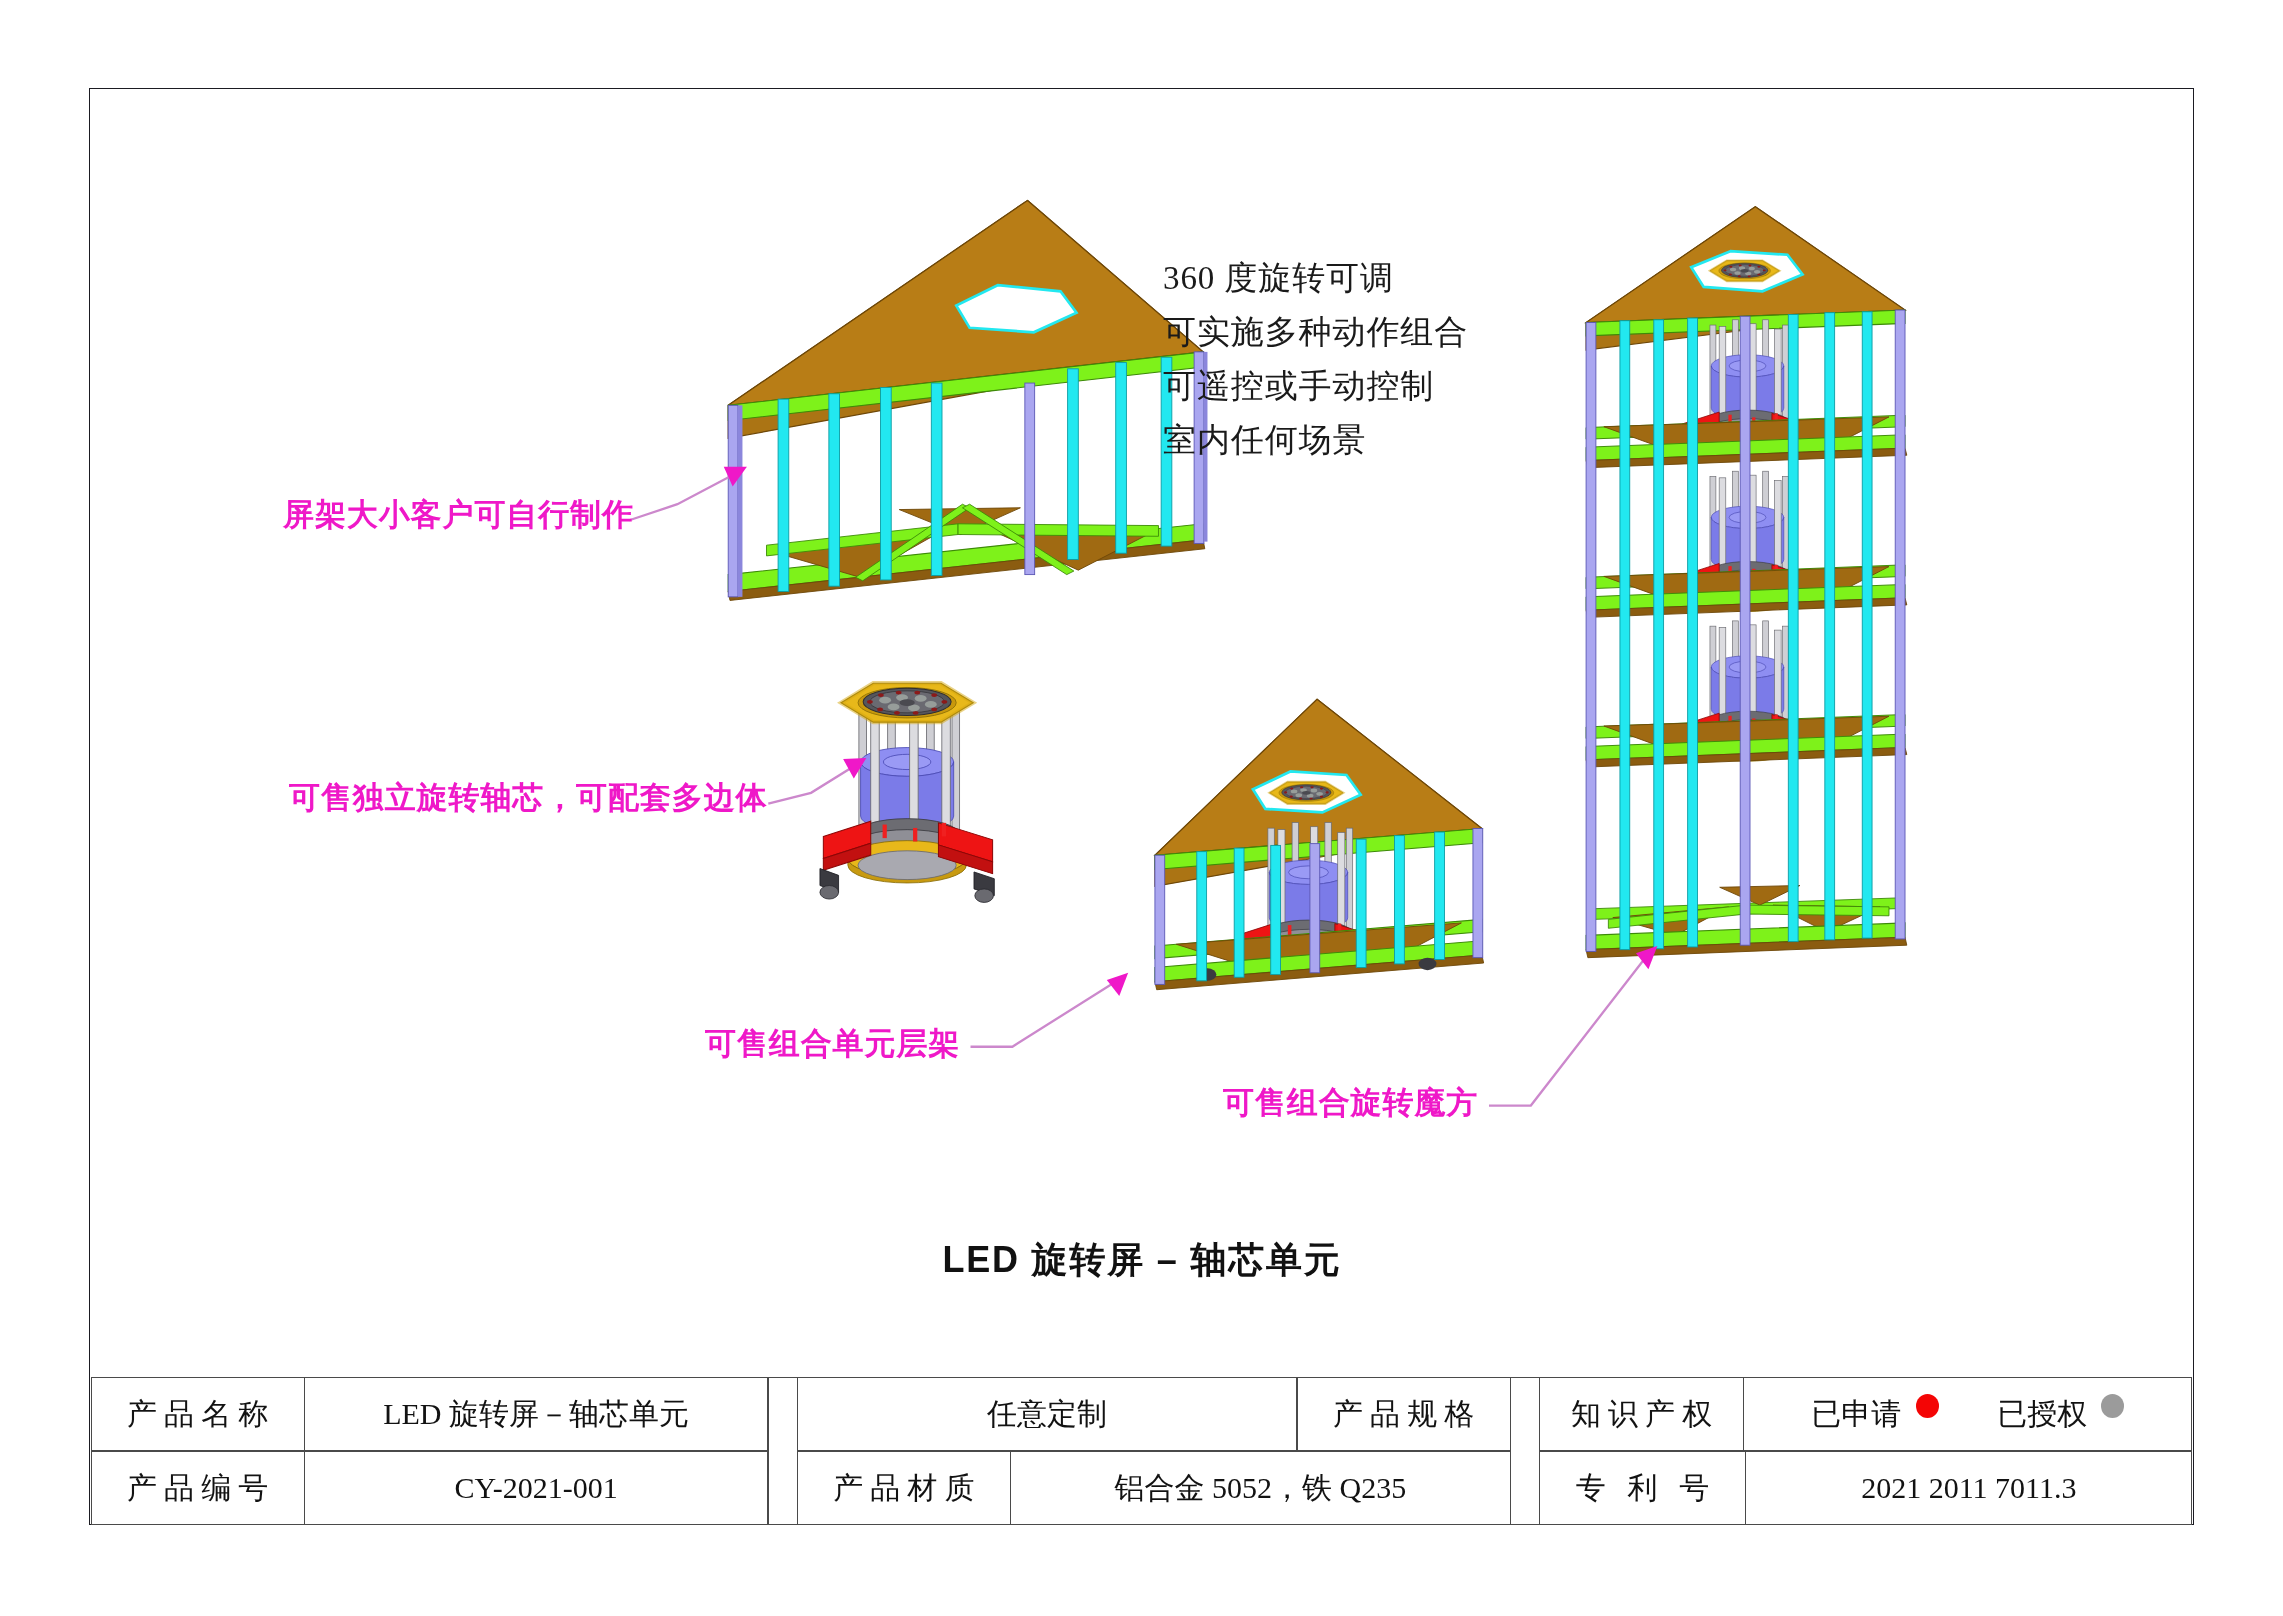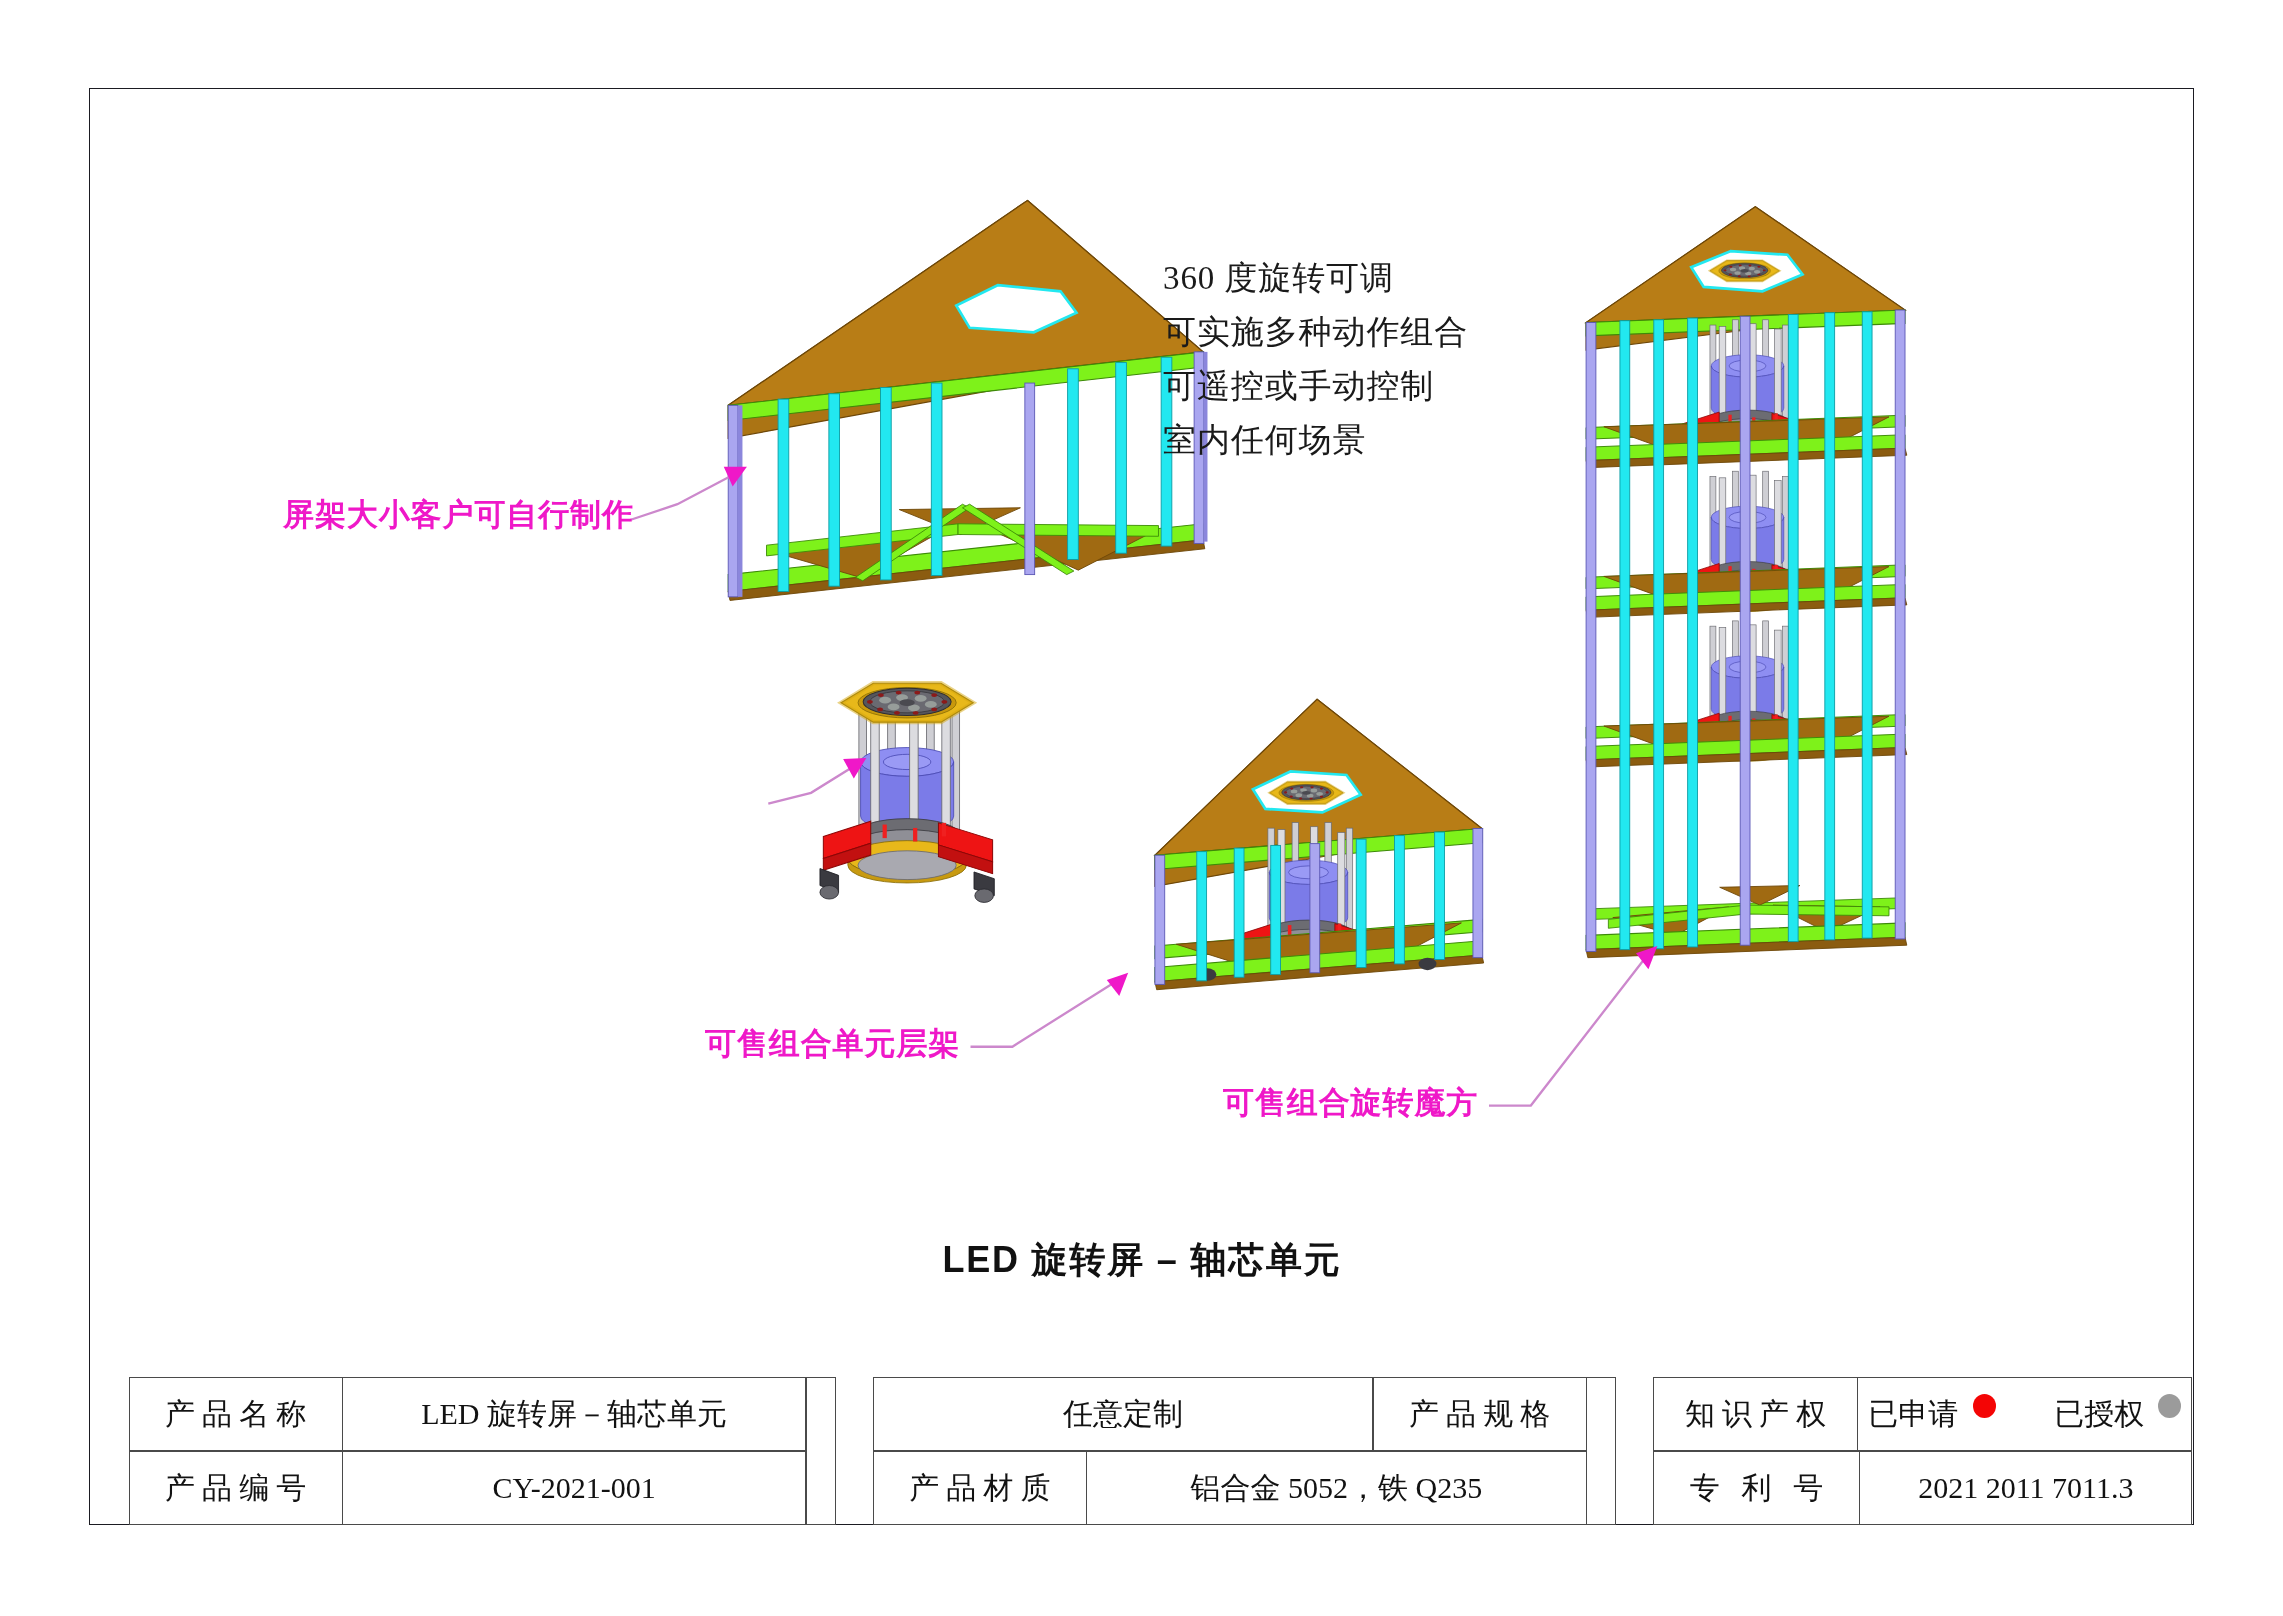--- a/index.html
+++ b/index.html
@@ -16,21 +16,21 @@
   
   .callout{position:absolute;white-space:nowrap;font-family:"Liberation Sans",sans-serif;
            font-weight:bold;font-size:31px;color:#ef18c8;letter-spacing:0.9px;}
   
   #maincaption{position:absolute;left:0;top:1236px;width:2284px;text-align:center;
        font-family:"Liberation Sans",sans-serif;font-weight:bold;font-size:36px;
        color:#111;letter-spacing:1.8px;}
   
   #titleblock{position:absolute;left:91px;top:1377px;width:2101px;height:148px;
               display:flex;align-items:stretch;}
-  .tb-sec{display:flex;flex-direction:column;padding-left:38px;}
+  .tb-sec{display:flex;flex-direction:column;}
   .tb-row{display:flex;flex:1 1 0;}
   .tb-cell{border:0.9px solid #4a4a4a;margin:-0.4px;display:flex;align-items:center;
            justify-content:center;box-sizing:border-box;font-size:30px;color:#121212;
            font-family:"Liberation Serif",serif;}
   .tb-label{letter-spacing:7.1px;padding-left:7.1px;}
   .tb-gap{width:30px;border:0.9px solid #4a4a4a;margin:-0.4px;box-sizing:border-box;}
   .ip-line{display:flex;align-items:flex-start;justify-content:center;gap:14.3px;}
   .dot{display:inline-block;width:23px;height:24px;border-radius:50%;vertical-align:middle;}
   .dot.red{background:#f40505;}
   .dot.grey{background:#9b9b9b;}
@@ -294,20 +294,21 @@
   </svg>
 
   <div id="features">
     <div>360 度旋转可调</div>
     <div>可实施多种动作组合</div>
     <div>可遥控或手动控制</div>
     <div>室内任何场景</div>
   </div>
 
   <div class="callout" style="left:283px;top:494px">屏架大小客户可自行制作</div>
+  <div class="callout" style="left:289px;top:777px">可售独立旋转轴芯，可配套多边体</div>
   <div class="callout" style="left:705px;top:1023px">可售组合单元层架</div>
   <div class="callout" style="left:1223px;top:1082px">可售组合旋转魔方</div>
 
   <div id="maincaption">LED 旋转屏 – 轴芯单元</div>
 
   <div id="titleblock">
 
     <div class="tb-sec" style="width:677px">
       <div class="tb-row">
         <div class="tb-cell tb-label" style="width:214px">产品名称</div>

